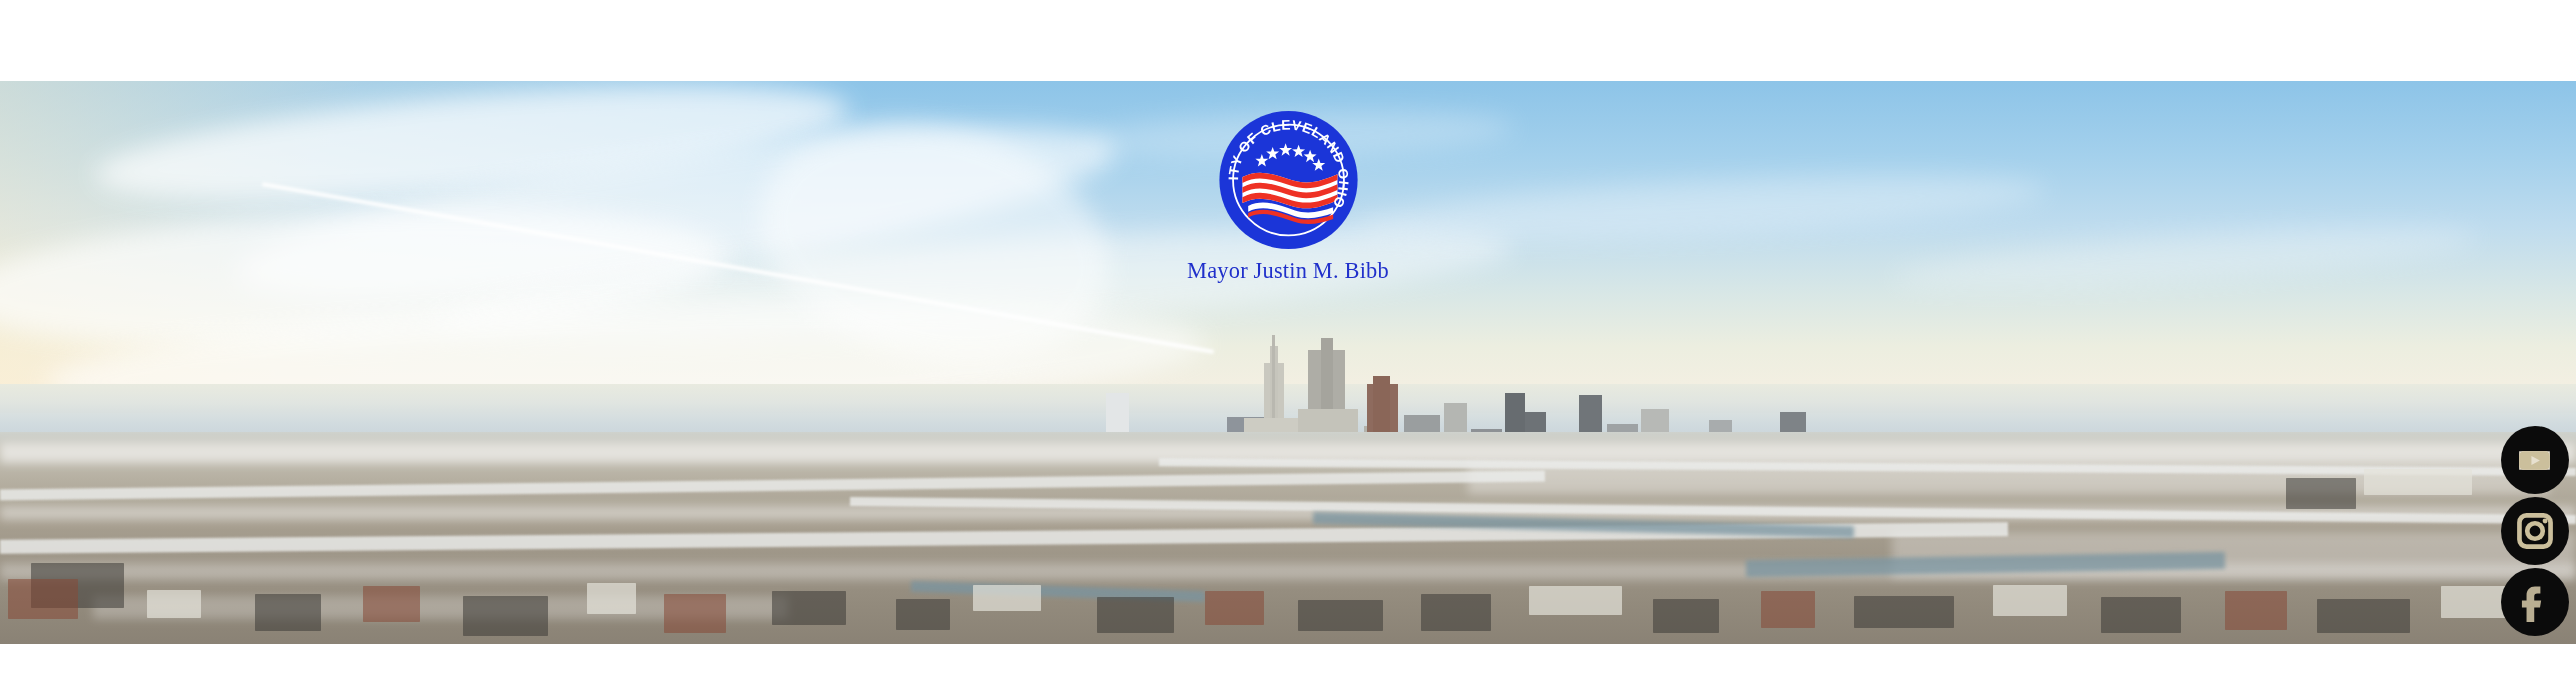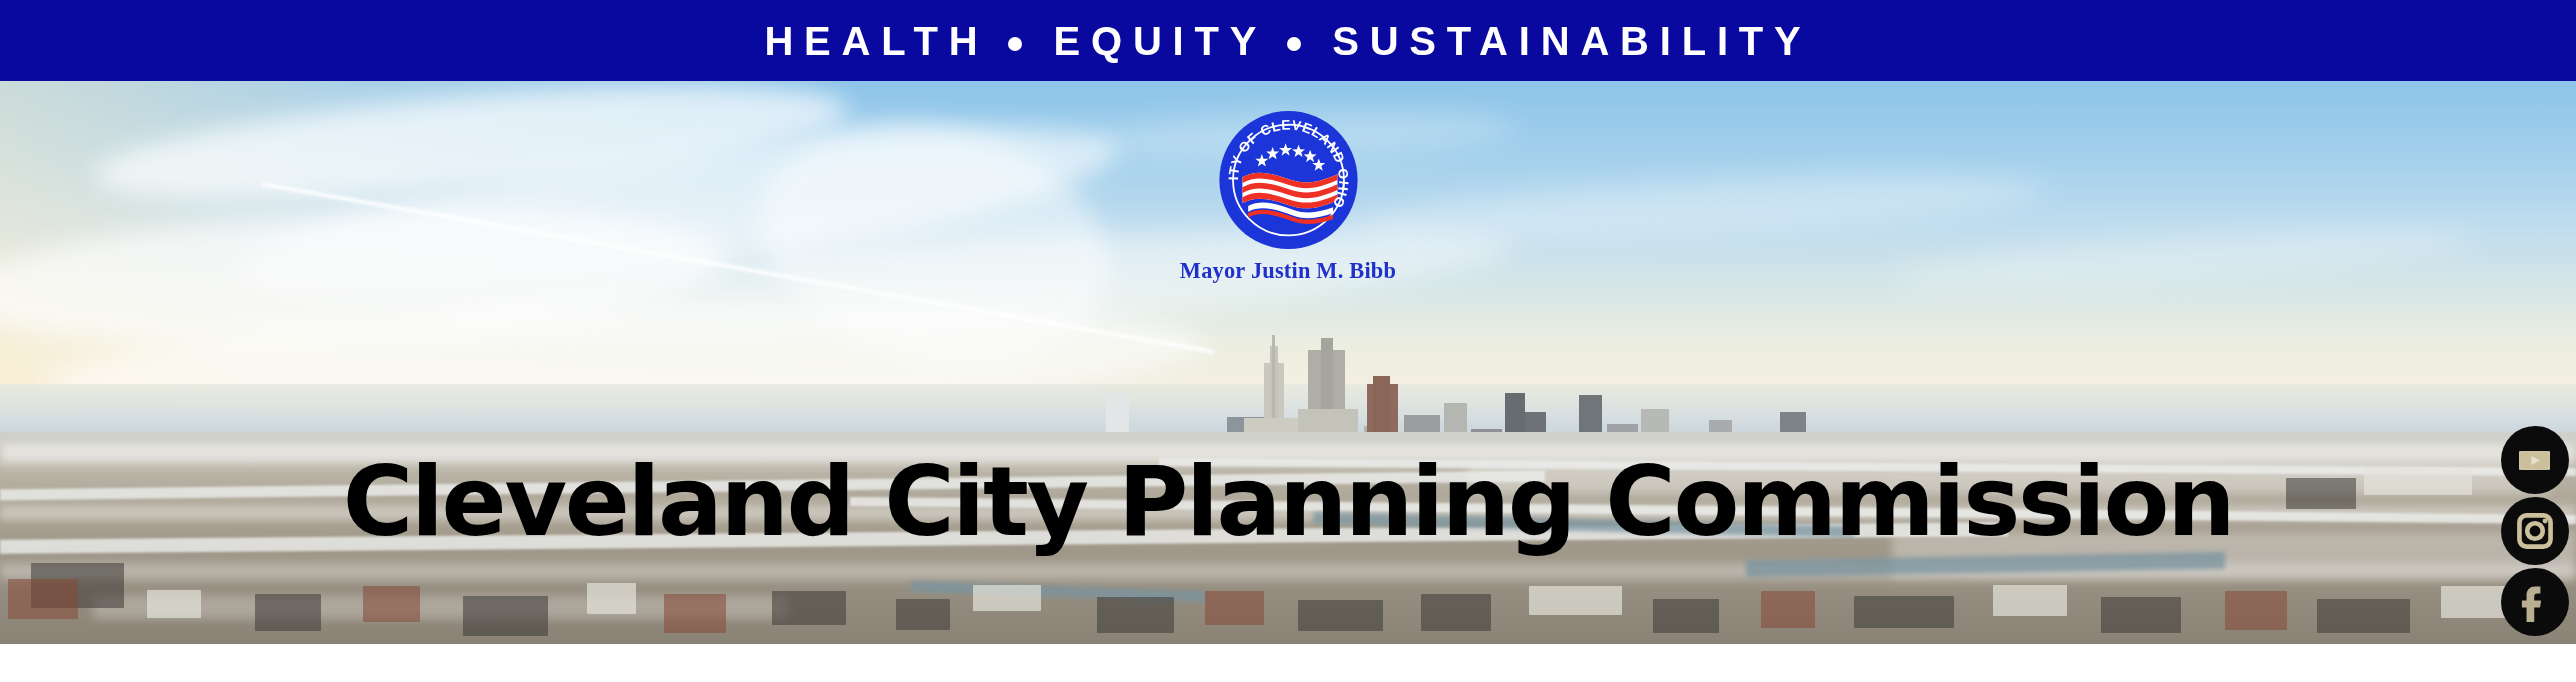--- a/index.html
+++ b/index.html
@@ -195,21 +195,21 @@
     font-family: "Liberation Serif", serif;
     font-weight: bold;
     font-size: 24px;
     letter-spacing: 0.4px;
     line-height: 1.05;
   }
   #seal-block .seal-subcaption {
     margin-top: 3.9px;
     color: #2030CB;
     font-family: "Liberation Serif", serif;
-    font-weight: bold;
+    font-weight: normal;
     font-size: 22.4px;
     letter-spacing: 0.2px;
     line-height: 1.05;
   }
 
   
   #headline {
     position: absolute;
     left: 0;
     top: 454px;
@@ -261,25 +261,20 @@
     height: 37px;
     background: #ffffff;
     z-index: 50;
   }
 </style>
 </head>
 <body>
 
 <div id="page">
 
-  <div id="tagline-banner">
-    <div class="tagline-text">
-      <span>HEALTH</span><span class="tagline-sep"></span><span>EQUITY</span><span class="tagline-sep"></span><span>SUSTAINABILITY</span>
-    </div>
-  </div>
 
   <div id="hero">
 
     <div class="sky"></div>
 
     <div class="cloud c1"></div>
     <div class="cloud c2"></div>
     <div class="cloud c3"></div>
     <div class="cloud c4"></div>
     <div class="cloud c5"></div>
@@ -425,23 +420,20 @@
           <text font-family="Liberation Sans, sans-serif" font-size="19" font-weight="bold" fill="#ffffff" letter-spacing="1">
             <textPath href="#ringPath" startOffset="27.5%" text-anchor="middle">CITY OF CLEVELAND OHIO</textPath>
           </text>
         </svg>
       </div>
       <div class="seal-subcaption">Mayor Justin M. Bibb</div>
     </div>
 
   </div>
 
-  <div id="headline">
-    <span class="headline-text">Cleveland City Planning Commission</span>
-  </div>
 
   <div id="social-rail">
 
     <a class="social-btn" href="#" title="YouTube">
       <svg width="43" height="43" viewBox="0 0 56 56" aria-hidden="true">
         <path fill-rule="evenodd" fill="#e7e0cf" d="M8,16 h40 v24 h-40 z M14,20 h28 v16 h-28 z"></path>
         <rect x="8" y="16" width="40" height="24" rx="6" fill="#e7e0cf"></rect>
         <rect x="8" y="16" width="40" height="24" rx="6" fill="none"></rect>
         <path d="M8,22 a6,6 0 0 1 6,-6 h28 a6,6 0 0 1 6,6 v12 a6,6 0 0 1 -6,6 h-28 a6,6 0 0 1 -6,-6 z
                  M24,22 v12 l11,-6 z" fill="#cbbf9c" fill-rule="evenodd"></path>

